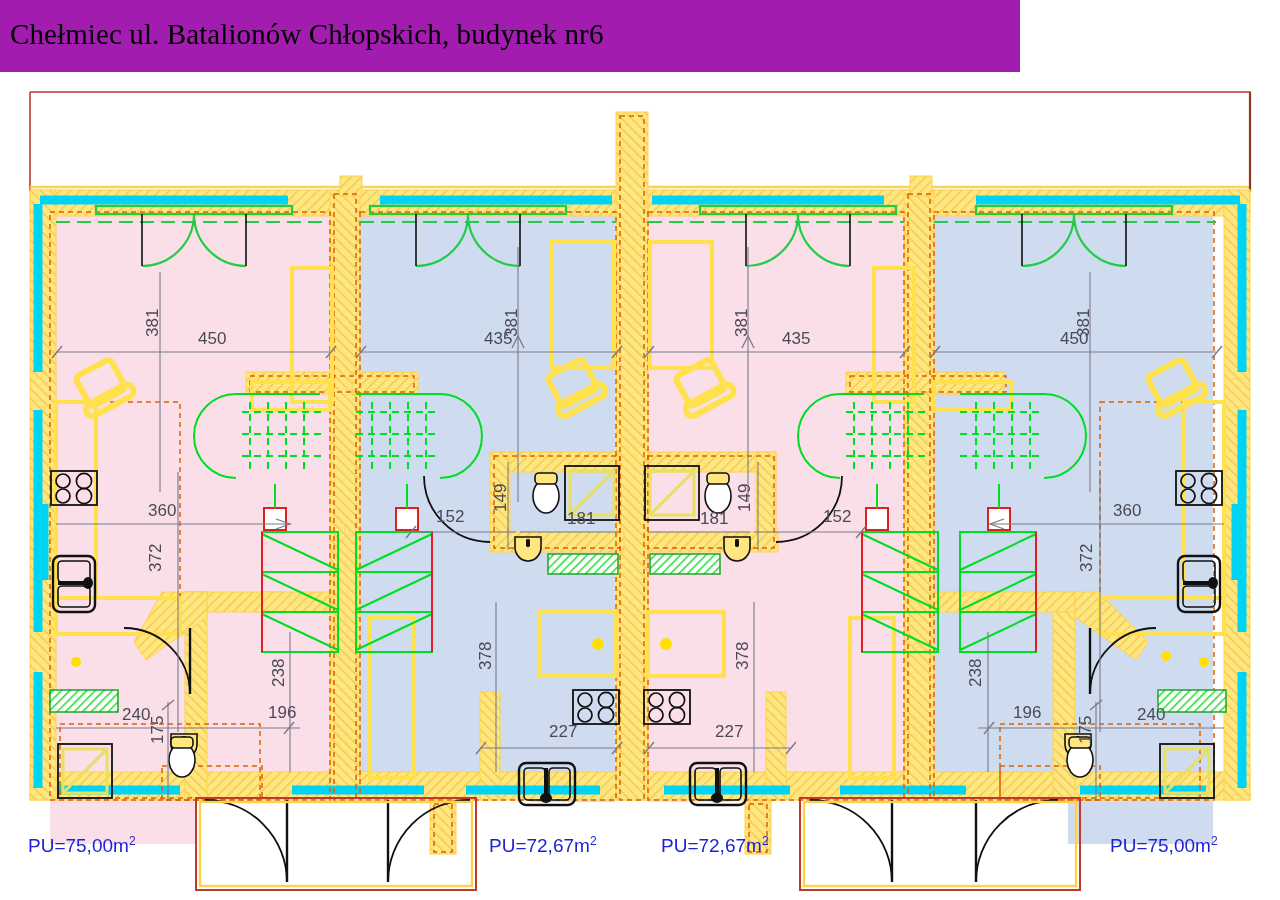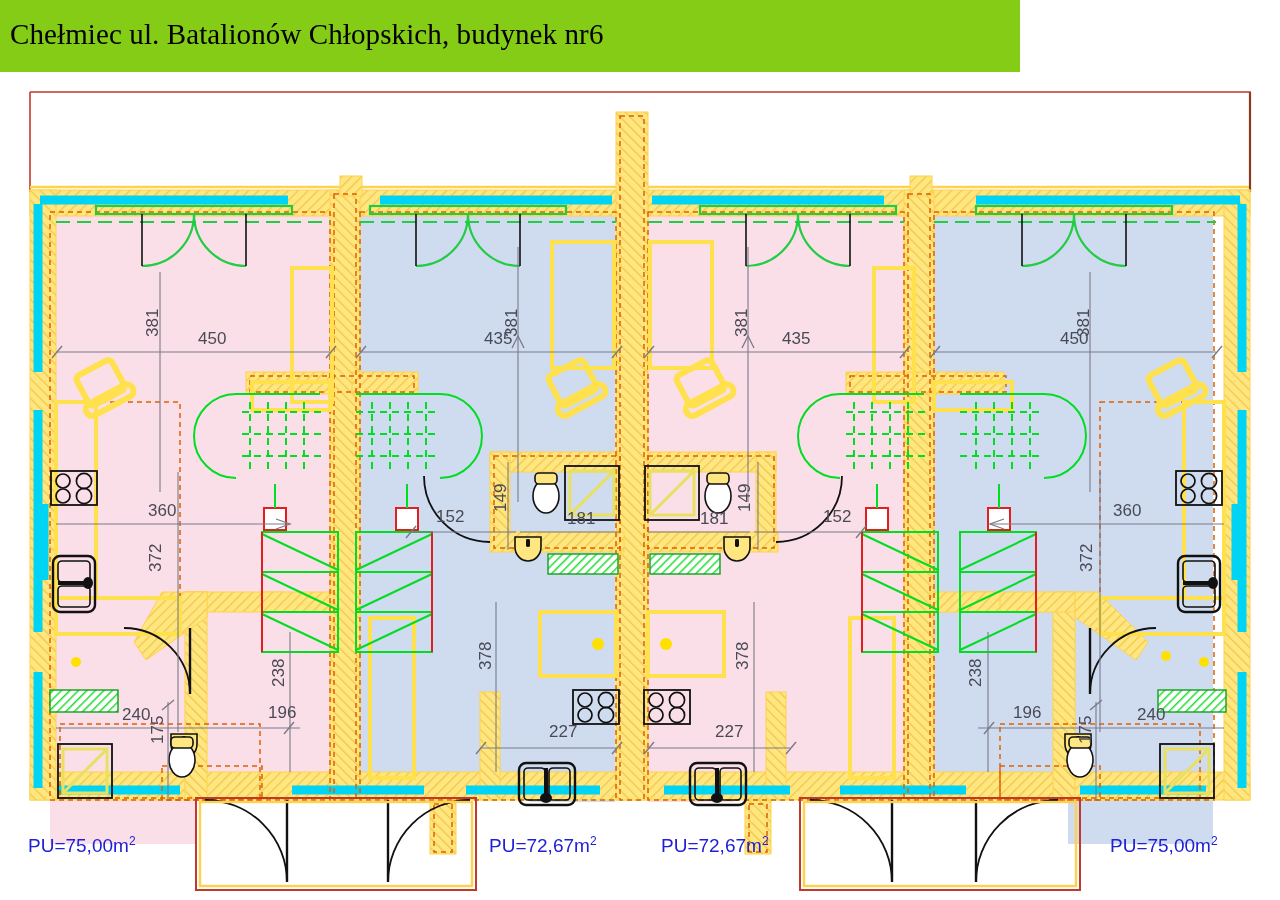--- a/index.html
+++ b/index.html
@@ -1,17 +1,17 @@
 <!DOCTYPE html>
 <html><head>
 <meta charset="utf-8">
 <style>
   html,body{margin:0;padding:0;background:#fff;}
   body{width:1280px;height:900px;font-family:"Liberation Sans",sans-serif;overflow:hidden;}
-  #root{position:relative;width:1020px;height:900px;background:#84cc16;text-align:center;}
+  #root{position:relative;width:1020px;height:900px;background:#a21caf;text-align:center;}
   #title{
     position:absolute;left:10px;top:18px;
     font-family:"Liberation Serif",serif;
     font-size:29px;color:#000;white-space:nowrap;letter-spacing:.1px;
   }
   #plan{position:absolute;left:0;top:72px;width:1280px;height:828px;}
   svg{display:block;}
   .pu{
     font-family:"Liberation Sans",sans-serif;
     font-size:19px;fill:#2020d8;

